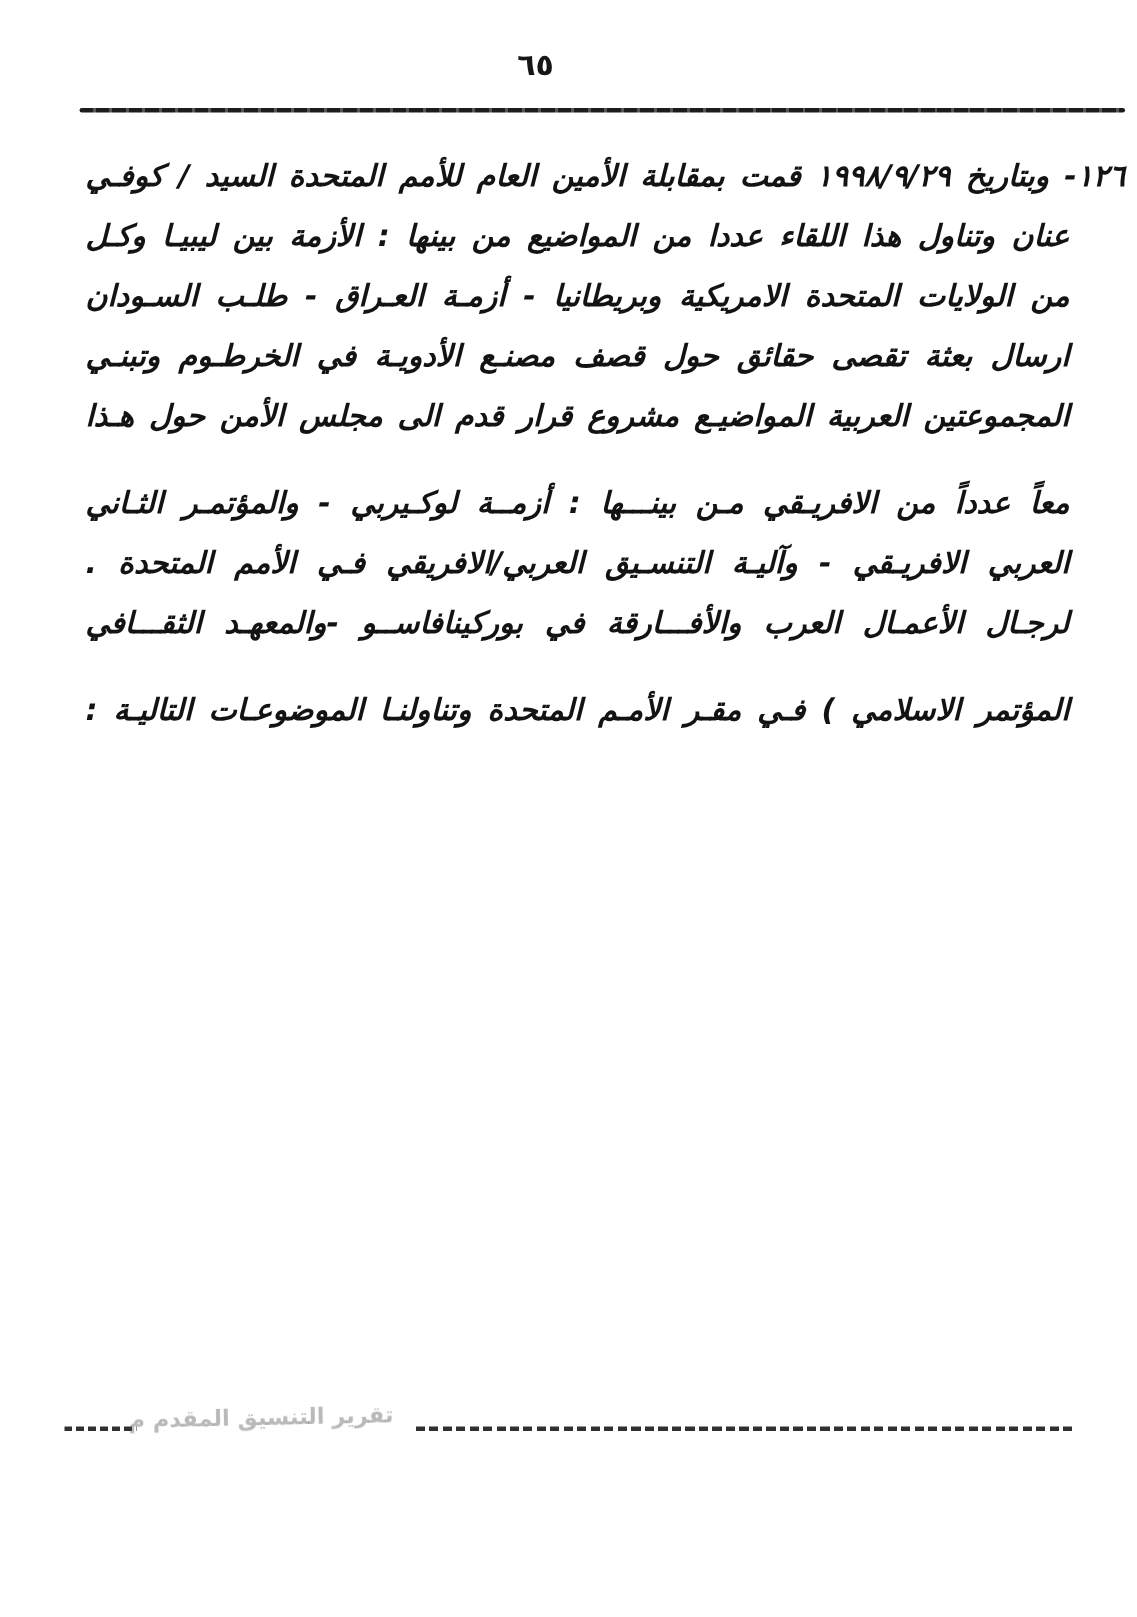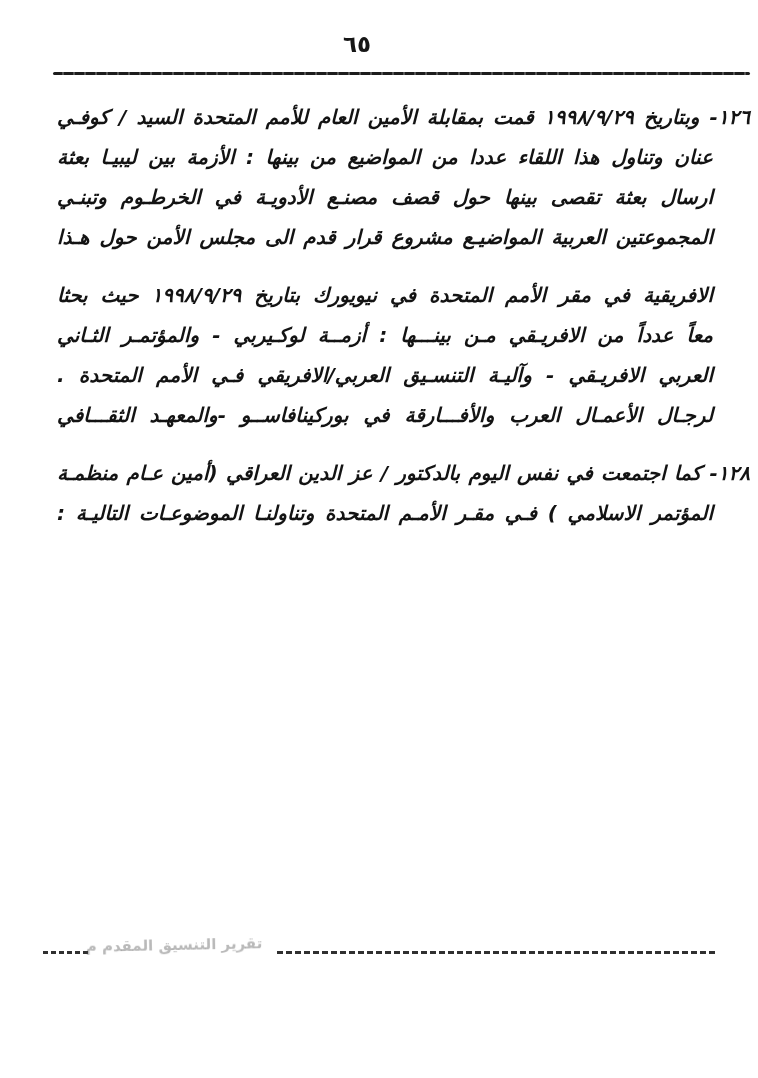--- a/index.html
+++ b/index.html
@@ -12,21 +12,21 @@
     font-family: "DejaVu Sans", sans-serif;
     direction: rtl;
     color: #131313;
   }
   .page-number {
     position: absolute;
     top: 31px;
     left: 0;
     right: 44px;
     text-align: center;
-    font-size: 23px;
+    font-size: 20px;
     font-weight: bold;
     letter-spacing: 3px;
     color: #161616;
   }
   .header-rule {
     position: absolute;
     top: 72px;
     left: 53px;
     width: 697px;
     height: 3px;
@@ -86,32 +86,31 @@
 
 <div class="page">
 
   <div class="page-number">٦٥</div>
 
   <div class="header-rule"></div>
 
   <div class="body-text">
       <div class="para">
         <div class="para-line">١٢٦- وبتاريخ ١٩٩٨/٩/٢٩ قمت بمقابلة الأمين العام للأمم المتحدة السيد / كوفـي</div>
-        <div class="para-line cont">عنان وتناول هذا اللقاء عددا من المواضيع من بينها : الأزمة بين ليبيـا بعثة</div>
-        <div class="para-line cont">ارسال بعثة تقصى بينها حول قصف مصنـع الأدويـة في الخرطـوم وتبنـي</div>
+        <div class="para-line cont">عنان وتناول هذا اللقاء عددا من المواضيع من بينها : الأزمة بين ليبيـا وكـل</div>
+        <div class="para-line cont">من الولايات المتحدة الامريكية وبريطانيا - أزمـة العـراق - طلـب السـودان</div>
+        <div class="para-line cont">ارسال بعثة تقصى حقائق حول قصف مصنـع الأدويـة في الخرطـوم وتبنـي</div>
         <div class="para-line cont">المجموعتين العربية المواضيـع مشروع قرار قدم الى مجلس الأمن حول هـذا</div>
       </div>
       <div class="para">
-        <div class="para-line cont">الافريقية في مقر الأمم المتحدة في نيويورك بتاريخ ١٩٩٨/٩/٢٩ حيث بحثا</div>
         <div class="para-line cont">معاً عدداً من الافريـقي مـن بينـــها : أزمــة لوكـيربي - والمؤتمـر الثـاني</div>
         <div class="para-line cont">العربي الافريـقي - وآليـة التنسـيق العربي/الافريقي فـي الأمم المتحدة .</div>
         <div class="para-line cont">لرجـال الأعمـال العرب والأفـــارقة في بوركينافاســو -والمعهـد الثقـــافي</div>
       </div>
       <div class="para">
-        <div class="para-line">١٢٨- كما اجتمعت في نفس اليوم بالدكتور / عز الدين العراقي (أمين عـام منظمـة</div>
         <div class="para-line cont">المؤتمر الاسلامي ) فـي مقـر الأمـم المتحدة وتناولنـا الموضوعـات التاليـة :</div>
       </div>
     </div>
 
   <div class="footer-dash-left"></div>
 
   <div class="footer-annotation">تقرير التنسيق المقدم م</div>
 
   <div class="footer-dash-right"></div>
 

